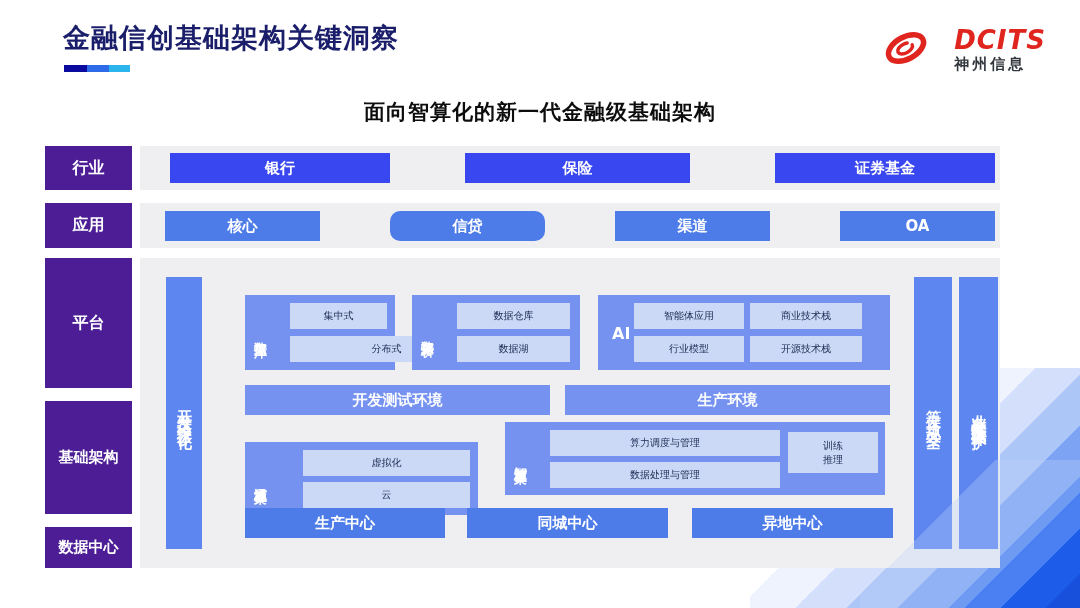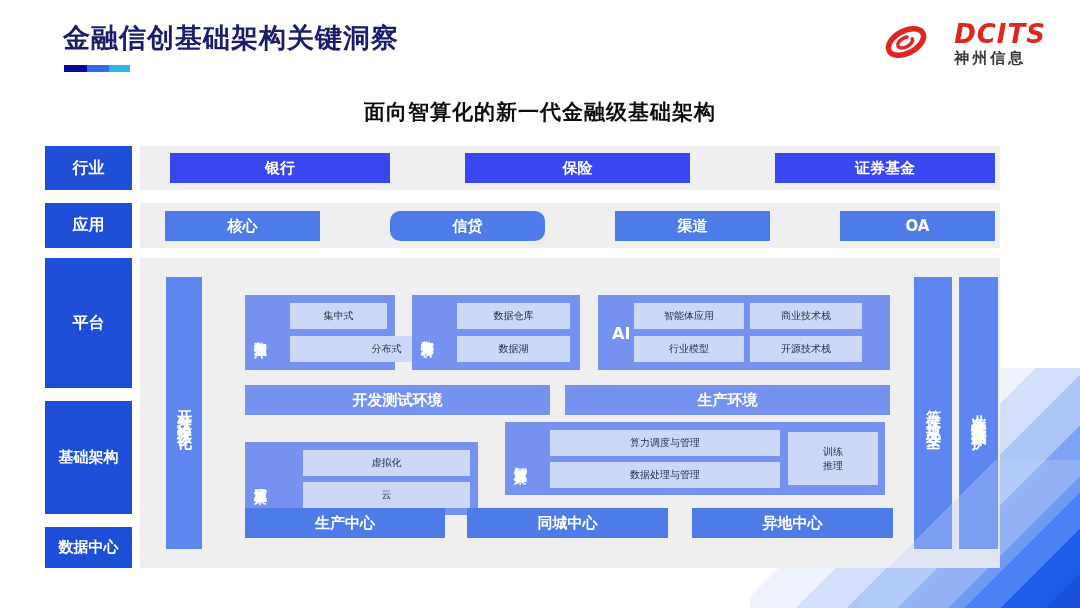--- a/index.html
+++ b/index.html
@@ -11,29 +11,29 @@
   .abs{position:absolute;box-sizing:border-box;}
 
   
   .title{left:63px;top:20px;font-size:27px;font-weight:bold;color:#1a1d69;letter-spacing:1px;}
   .underline{left:64px;top:65px;display:flex;height:7px;}
   .underline span{display:block;height:7px;}
   .u1{width:23px;background:#0a0a9e;}
   .u2{width:22px;background:#2e6be8;}
   .u3{width:21px;background:#2cb4ec;}
 
-  .logo{right:34px;top:20px;display:flex;align-items:center;gap:20px;}
+  .logo{right:34px;top:26px;display:flex;align-items:center;gap:20px;}
   .logo-text{display:flex;flex-direction:column;line-height:1.05;}
   .logo-brand{font-size:26px;font-weight:800;font-style:italic;color:#e0251f;letter-spacing:1px;}
   .logo-company{font-size:15px;font-weight:bold;color:#32363d;letter-spacing:3px;margin-top:3px;}
 
   .subtitle{left:0;top:98px;width:1080px;text-align:center;font-size:21px;font-weight:bold;color:#0d0d0d;letter-spacing:1px;}
 
   
-  .layer{left:45px;width:87px;background:#1d4ed8;color:#ffffff;font-weight:bold;
+  .layer{left:45px;width:87px;background:#4c1d95;color:#ffffff;font-weight:bold;
          display:flex;align-items:center;justify-content:center;}
   .layer-industry{top:146px;height:44px;font-size:16px;}
   .layer-application{top:203px;height:45px;font-size:16px;}
   .layer-platform{top:258px;height:130px;font-size:16px;}
   .layer-infrastructure{top:401px;height:113px;font-size:15px;}
   .layer-datacenter{top:527px;height:41px;font-size:15px;}
 
   
   .strip{left:140px;width:860px;background:#efeff1;}
   .strip1{top:146px;height:44px;}
@@ -157,21 +157,21 @@
   <div class="abs group" style="left:105px;top:164px;width:233px;height:73px;margin-top:20px;">
     <span class="group-label">通算框架</span>
     <div class="item" style="left:58px;top:8px;width:167px;">虚拟化</div>
     <div class="item" style="left:58px;top:40px;width:167px;">云</div>
   </div>
 
   <div class="abs group" style="left:365px;top:164px;width:380px;height:73px;">
     <span class="group-label">智算框架</span>
     <div class="item" style="left:45px;top:8px;width:230px;">算力调度与管理</div>
     <div class="item" style="left:45px;top:40px;width:230px;">数据处理与管理</div>
-    <div class="item train" style="left:283px;top:10px;width:90px;height:53px;">
+    <div class="item train" style="left:283px;top:10px;width:90px;height:41px;">
       <span>训练推理</span>
     </div>
   </div>
 
   <div class="abs btn btn-med" style="left:105px;top:250px;width:200px;height:30px;">生产中心</div>
   <div class="abs btn btn-med" style="left:327px;top:250px;width:201px;height:30px;">同城中心</div>
   <div class="abs btn btn-med" style="left:552px;top:250px;width:201px;height:30px;">异地中心</div>
 
   <div class="abs vbar" style="left:774px;top:19px;width:38px;height:272px;letter-spacing:5px;">等保合规安全</div>
   <div class="abs vbar" style="left:819px;top:19px;width:39px;height:272px;letter-spacing:2px;">业务连续性及数据保护</div>

